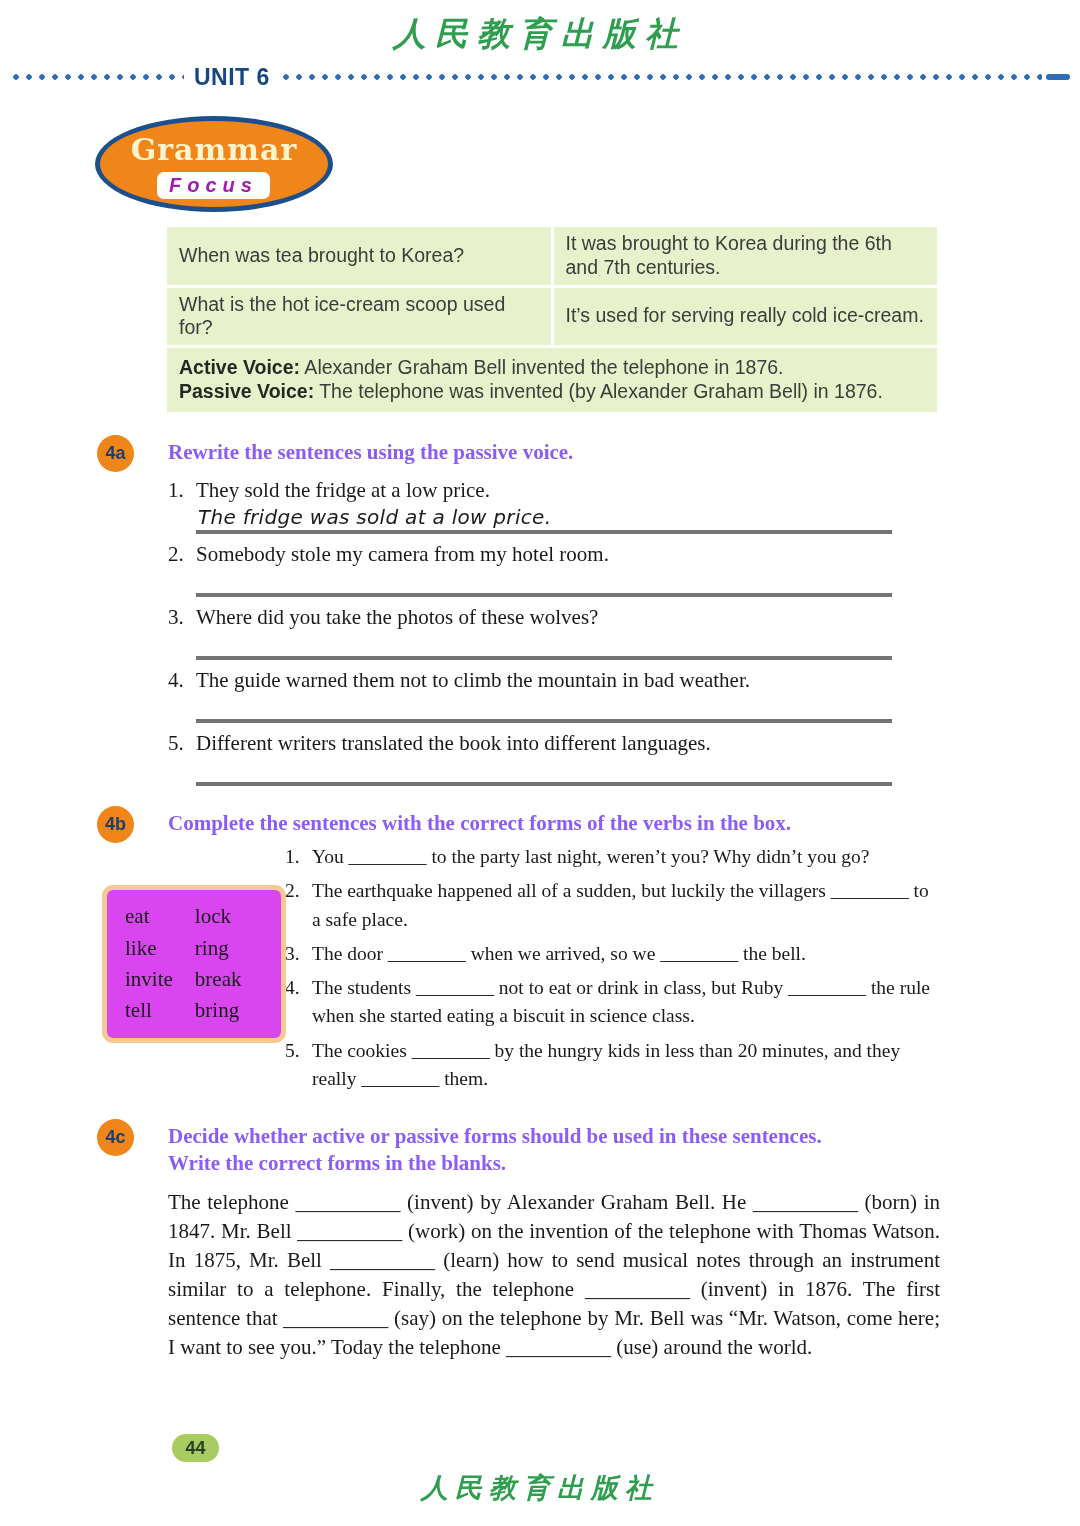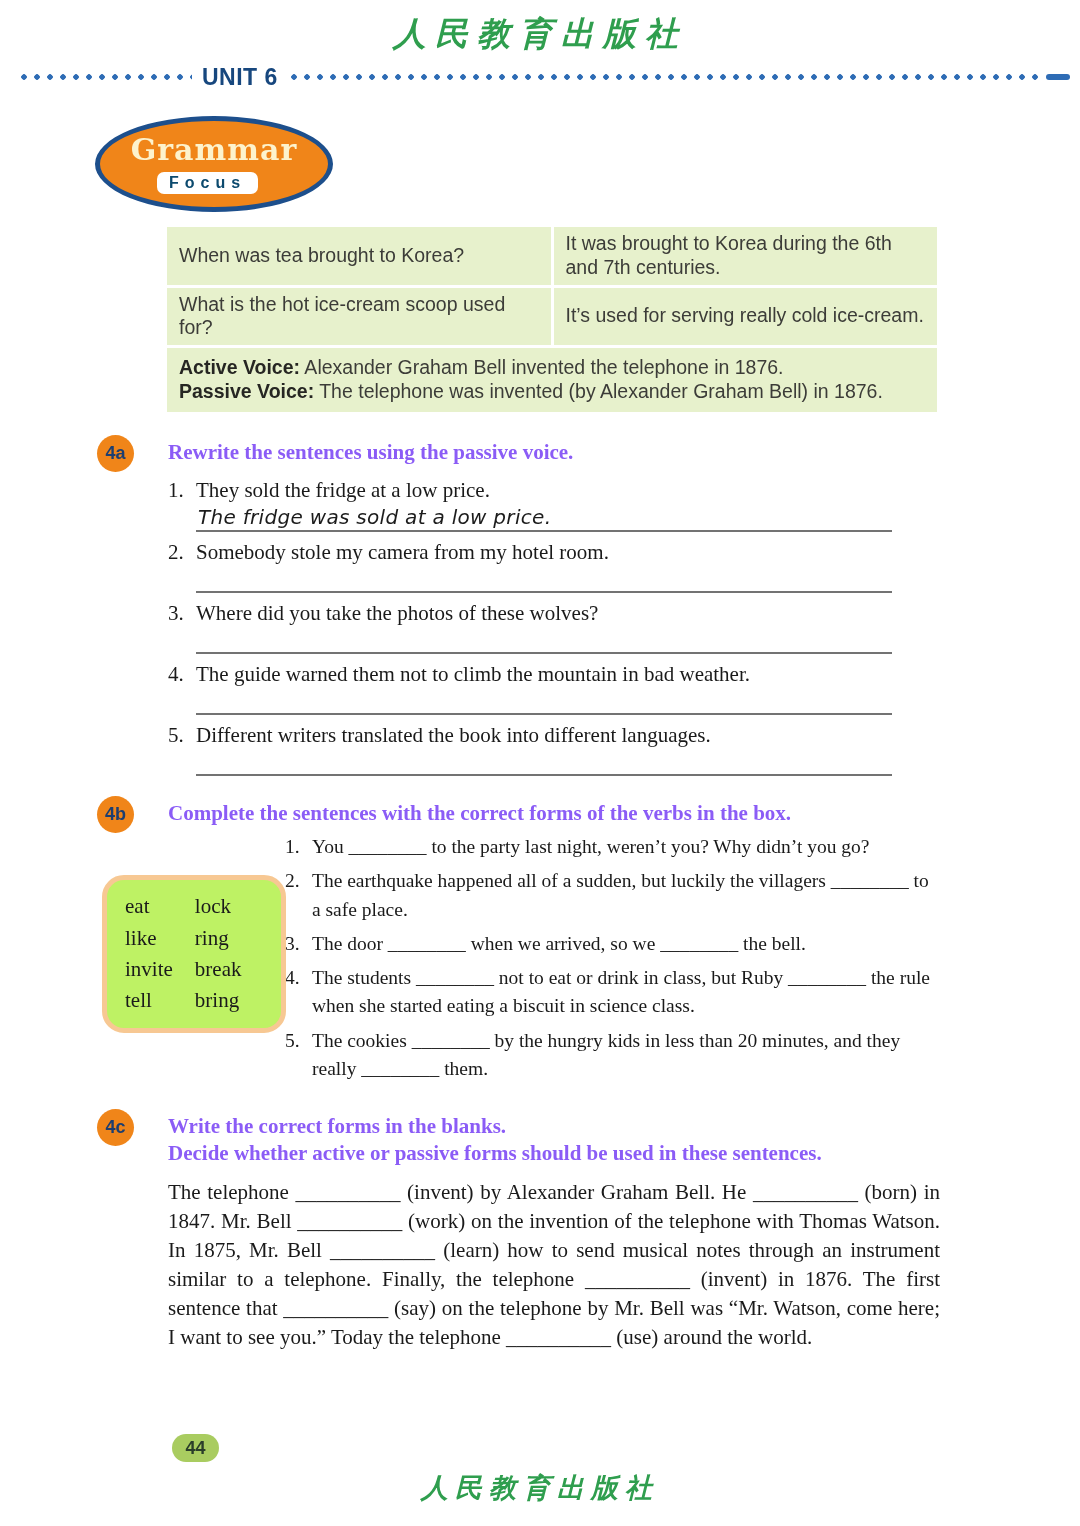--- a/index.html
+++ b/index.html
@@ -13,21 +13,21 @@
 
   
   .top-logo { display:flex; justify-content:center; align-items:center; height:64px; padding-top:2px; }
   .calligraphy {
     font-family:"DejaVu Serif", serif;
     font-weight:bold; font-style:italic;
     font-size:33px; color:#2f9e4e; letter-spacing:9px;
   }
   .calligraphy-small { font-size:27px; letter-spacing:7px; }
 
-  .unit-rule { display:flex; align-items:center; height:22px; padding-left:20px; }
+  .unit-rule { display:flex; align-items:center; height:22px; padding-left:12px; }
   .dots {
     height:8px;
     background-image: radial-gradient(circle at 4px 4px, #2e6cb5 2.5px, rgba(0,0,0,0) 3px);
     background-size:13px 8px; background-repeat:repeat-x; background-position:left center;
   }
   .dots-left { width:172px; }
   .dots-right { flex:1; }
   .unit-label {
     font-family:"Liberation Sans", sans-serif; font-weight:bold;
     font-size:23px; color:#17477e; margin:0 12px 0 10px; letter-spacing:0.5px;
@@ -44,21 +44,21 @@
   .gb-grammar {
     font-family:"DejaVu Serif", serif; font-weight:bold;
     font-size:30px; color:#fdf3cd; margin-top:11px; letter-spacing:1px;
   }
   .gb-focus-tab {
     position:absolute; left:62px; top:56px;
     background:#ffffff; padding:2px 12px; border-radius:7px;
   }
   .gb-focus {
     font-family:"Liberation Sans", sans-serif; font-weight:bold;
-    font-size:16px; color:#0c4a6e; letter-spacing:6px;
+    font-size:20px; color:#a21caf; letter-spacing:6px;font-style:italic;
   }
 
   
   .grammar-table {
     border-collapse:separate; border-spacing:3px;
     margin:12px 0 0 164px; width:776px;
     font-family:"Liberation Sans", sans-serif; font-size:19.5px; color:#3c3c38;
   }
   .grammar-table td { background:#e7f1cc; padding:5px 12px; vertical-align:middle; line-height:1.22; }
   .grammar-table td.q { width:50%; }
@@ -82,34 +82,34 @@
     font-size:21px; color:#8b5cf6; line-height:1.3;
   }
 
   
   .qa-item { display:flex; margin-top:6px; font-size:21px; line-height:1.38; }
   .qa-item.first { margin-top:10px; }
   .qa-num { flex:none; width:28px; }
   .qa-text { flex:1; }
   .answer-line {
     margin:0 48px 2px 28px; min-height:24px;
-    border-bottom:2px solid #737373;
+    border-bottom:4px solid #737373;
     display:flex; align-items:flex-end;
   }
   .handwriting {
     font-family:"DejaVu Sans", sans-serif; font-style:italic;
     font-size:20px; color:#1c1c1c; letter-spacing:0.3px; padding:0 0 1px 2px;
   }
 
   
   .wordbox-area { position:relative; margin-top:6px; min-height:256px; }
   .word-box {
     position:absolute; left:-66px; top:42px;
-    width:150px; background:#bef264;
-    border:5px solid #f7c893; border-radius:22px;
+    width:150px; background:#d946ef;
+    border:5px solid #f7c893; border-radius:11px;
     padding:12px 6px 12px 18px;
     display:flex; gap:22px;
     font-size:21px; line-height:1.4;
   }
   .wb-col { display:flex; flex-direction:column; gap:2px; }
   .fib-list { margin-left:117px; font-size:19.5px; }
   .fib-item { display:flex; margin-top:6px; line-height:1.45; }
   .fib-num { flex:none; width:27px; }
   .fib-text { flex:1; }
 
@@ -275,22 +275,22 @@
       </div>
     </div>
   </section>
 
   <section class="activity">
     <div class="badge">
       <span>4c</span>
     </div>
     <div class="act-content">
       <h2 class="act-heading">
+        <span class="heading-line">Decide whether active or passive forms should be used in these sentences.</span>
         <span class="heading-line">Write the correct forms in the blanks.</span>
-        <span class="heading-line">Decide whether active or passive forms should be used in these sentences.</span>
       </h2>
       <p class="cloze">The telephone __________ (invent) by Alexander Graham Bell. He __________ (born) in 1847. Mr. Bell __________ (work) on the invention of the telephone with Thomas Watson. In 1875, Mr. Bell __________ (learn) how to send musical notes through an instrument similar to a telephone. Finally, the telephone __________ (invent) in 1876. The first sentence that __________ (say) on the telephone by Mr. Bell was “Mr. Watson, come here; I want to see you.” Today the telephone __________ (use) around the world.</p>
     </div>
   </section>
 
   <div class="page-badge">
     <span>44</span>
   </div>
   <footer class="bottom-logo">
     <span class="calligraphy calligraphy-small">人民教育出版社</span>

